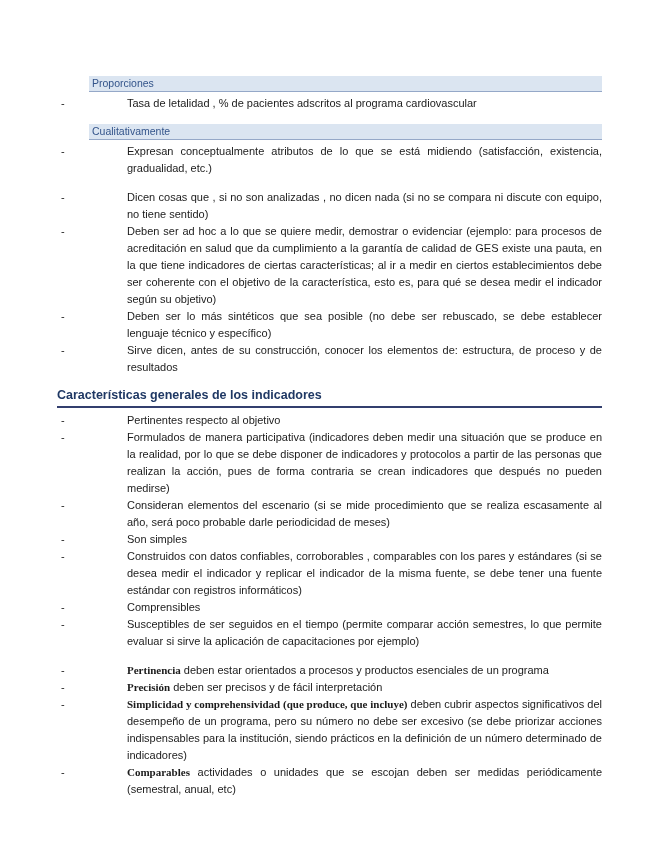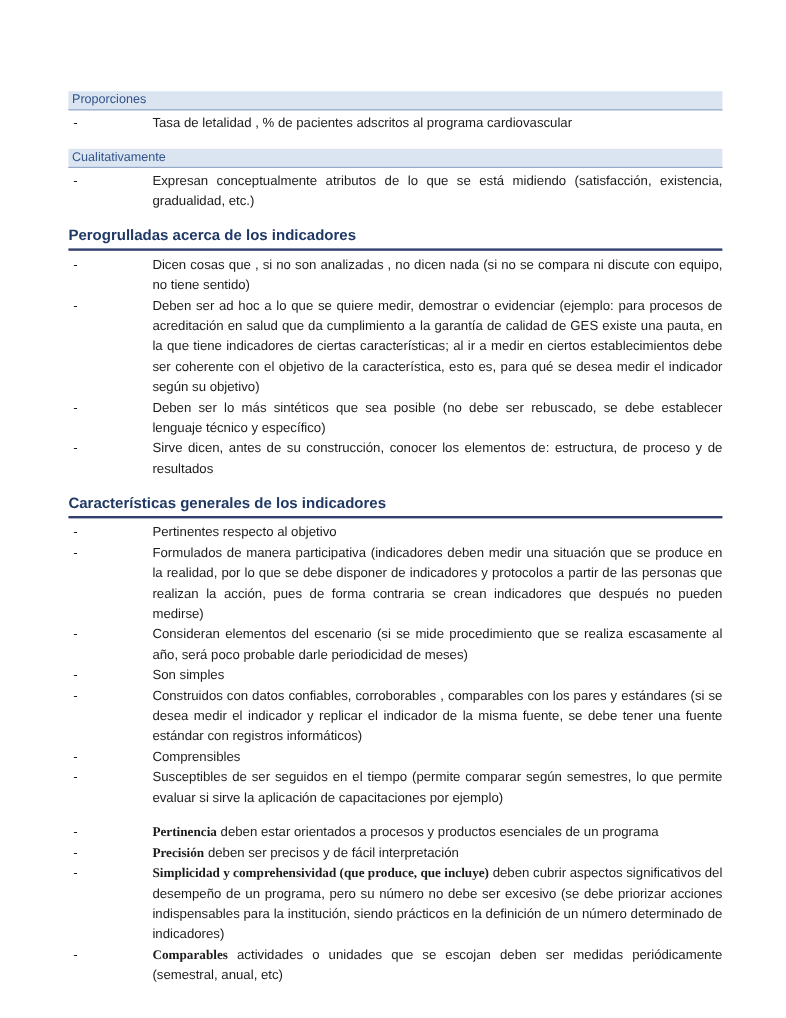--- a/index.html
+++ b/index.html
@@ -17,20 +17,21 @@
     color: #1b1b1b;
   }
   .subheader {
     background: #dbe5f1;
     border-bottom: 1px solid #95a8c8;
     color: #33548a;
     font-size: 10.5px;
     line-height: 13px;
     padding: 1px 8px 1px 3px;
     margin-bottom: 3px;
+    margin-left: 32px;
   }
   .heading {
     color: #1f3864;
     font-weight: bold;
     font-size: 12.5px;
     line-height: 15px;
     border-bottom: 2px solid #333f6e;
     padding-bottom: 3px;
     margin-top: 2px;
     margin-bottom: 4px;
@@ -61,23 +62,20 @@
     <span>Cualitativamente</span>
   </div>
 
   <div class="blist">
     <div class="bullet">
       <span class="marker">-</span>
       <span class="btext">Expresan conceptualmente atributos de lo que se está midiendo (satisfacción, existencia, gradualidad, etc.)</span>
     </div>
   </div>
 
-  <div class="heading">
-    <span>Perogrulladas acerca de los indicadores</span>
-  </div>
 
   <div class="blist">
     <div class="bullet">
       <span class="marker">-</span>
       <span class="btext">Dicen cosas que , si no son analizadas , no dicen nada (si no se compara ni discute con equipo, no tiene sentido)</span>
     </div>
     <div class="bullet">
       <span class="marker">-</span>
       <span class="btext">Deben ser ad hoc a lo que se quiere medir, demostrar o evidenciar (ejemplo: para procesos de acreditación en salud que da cumplimiento a la garantía de calidad de GES existe una pauta, en la que tiene indicadores de ciertas características; al ir a medir en ciertos establecimientos debe ser coherente con el objetivo de la característica, esto es, para qué se desea medir el indicador según su objetivo)</span>
     </div>
@@ -115,21 +113,21 @@
     <div class="bullet">
       <span class="marker">-</span>
       <span class="btext">Construidos con datos confiables, corroborables , comparables con los pares y estándares (si se desea medir el indicador y replicar el indicador de la misma fuente, se debe tener una fuente estándar con registros informáticos)</span>
     </div>
     <div class="bullet">
       <span class="marker">-</span>
       <span class="btext">Comprensibles</span>
     </div>
     <div class="bullet">
       <span class="marker">-</span>
-      <span class="btext">Susceptibles de ser seguidos en el tiempo (permite comparar según semestres, lo que permite evaluar si sirve la aplicación de capacitaciones por ejemplo)</span>
+      <span class="btext">Susceptibles de ser seguidos en el tiempo (permite comparar acción semestres, lo que permite evaluar si sirve la aplicación de capacitaciones por ejemplo)</span>
     </div>
   </div>
 
 
   <div class="blist">
     <div class="bullet">
       <span class="marker">-</span>
       <span class="btext"><b>Pertinencia</b><span> deben estar orientados a procesos y productos esenciales de un programa</span></span>
     </div>
     <div class="bullet">

